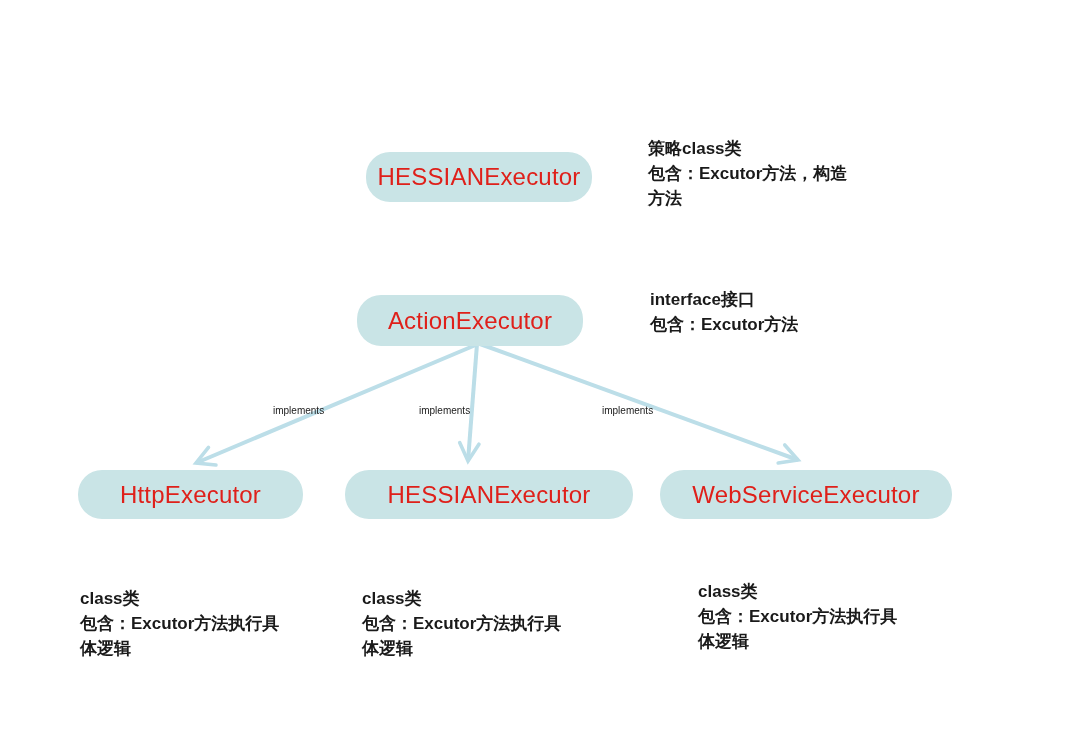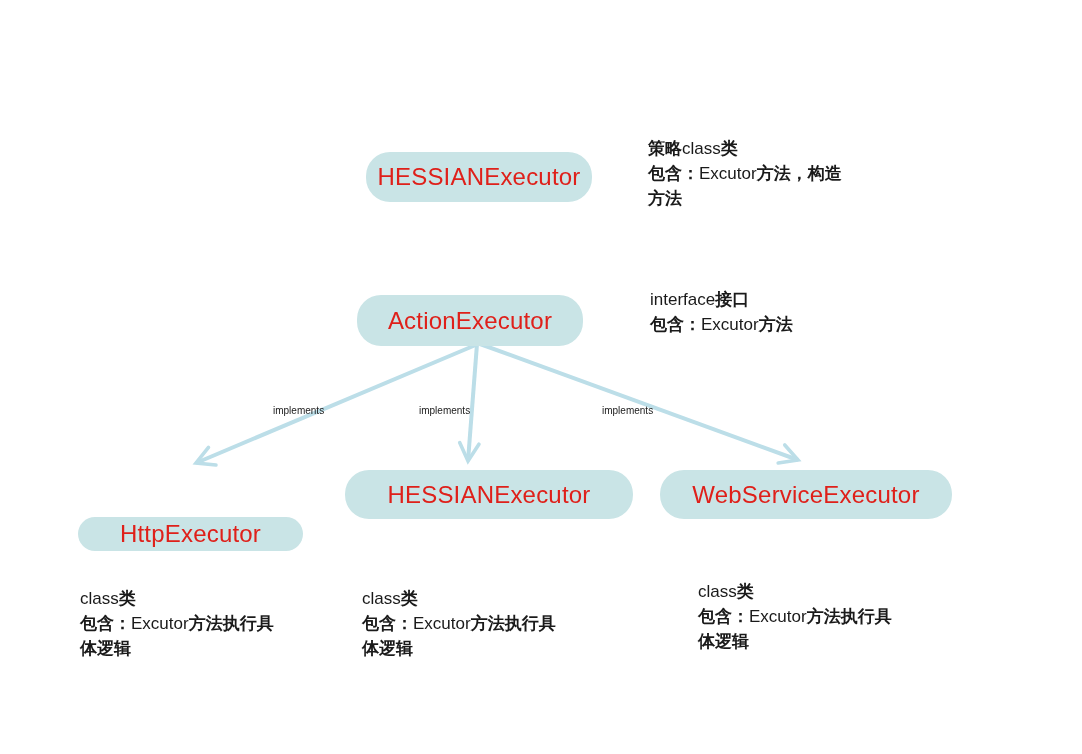--- a/index.html
+++ b/index.html
@@ -34,21 +34,21 @@
     border-radius: 24px;
     display: flex;
     align-items: center;
     justify-content: center;
     font-size: 24px;
     letter-spacing: 0.2px;
     white-space: nowrap;
   }
   .node-strategy   { left: 366px; top: 152px; width: 226px; height: 50px; }
   .node-action     { left: 357px; top: 295px; width: 226px; height: 51px; }
-  .node-http       { left:  78px; top: 470px; width: 225px; height: 34px; margin-top: 47px; }
+  .node-http       { left:  78px; top: 470px; width: 225px; height: 49px; }
   .node-hessian    { left: 345px; top: 470px; width: 288px; height: 49px; }
   .node-webservice { left: 660px; top: 470px; width: 292px; height: 49px; }
   .edge-label {
     position: absolute;
     font-size: 10px;
     color: var(--edge-label-text, #1a1a1a);
     white-space: nowrap;
   }
   .edge-label-0 { left: 273px; top: 405px; }
   .edge-label-1 { left: 419px; top: 405px; }
@@ -59,21 +59,21 @@
     line-height: 25px;
     color: var(--annotation-text, #1a1a1a);
   }
   .annotation .line { white-space: nowrap; }
   .annotation .seg {
     font-family: "DejaVu Serif", serif;
     font-weight: bold;
   }
   .annotation .seg.bold {
     font-family: "Liberation Sans", sans-serif;
-    font-weight: normal;
+    font-weight: bold;
   }
   .ann-strategy   { left: 648px; top: 136px; }
   .ann-action     { left: 650px; top: 287px; }
   .ann-http       { left:  80px; top: 586px; }
   .ann-hessian    { left: 362px; top: 586px; }
   .ann-webservice { left: 698px; top: 579px; }
 </style>
 </head>
 <body>
 

